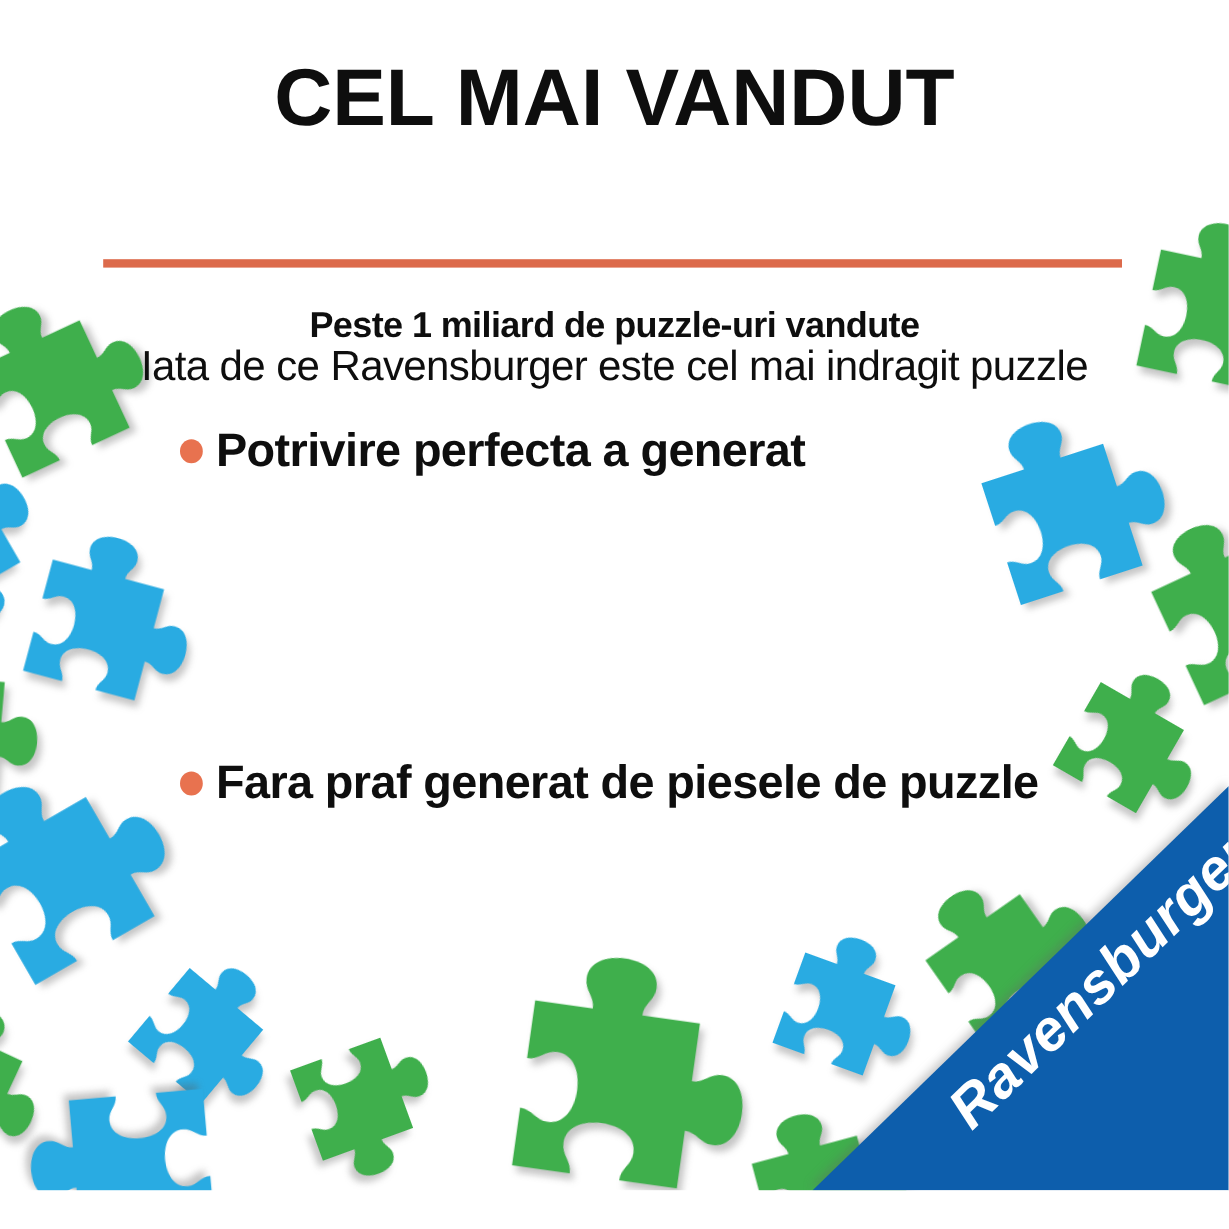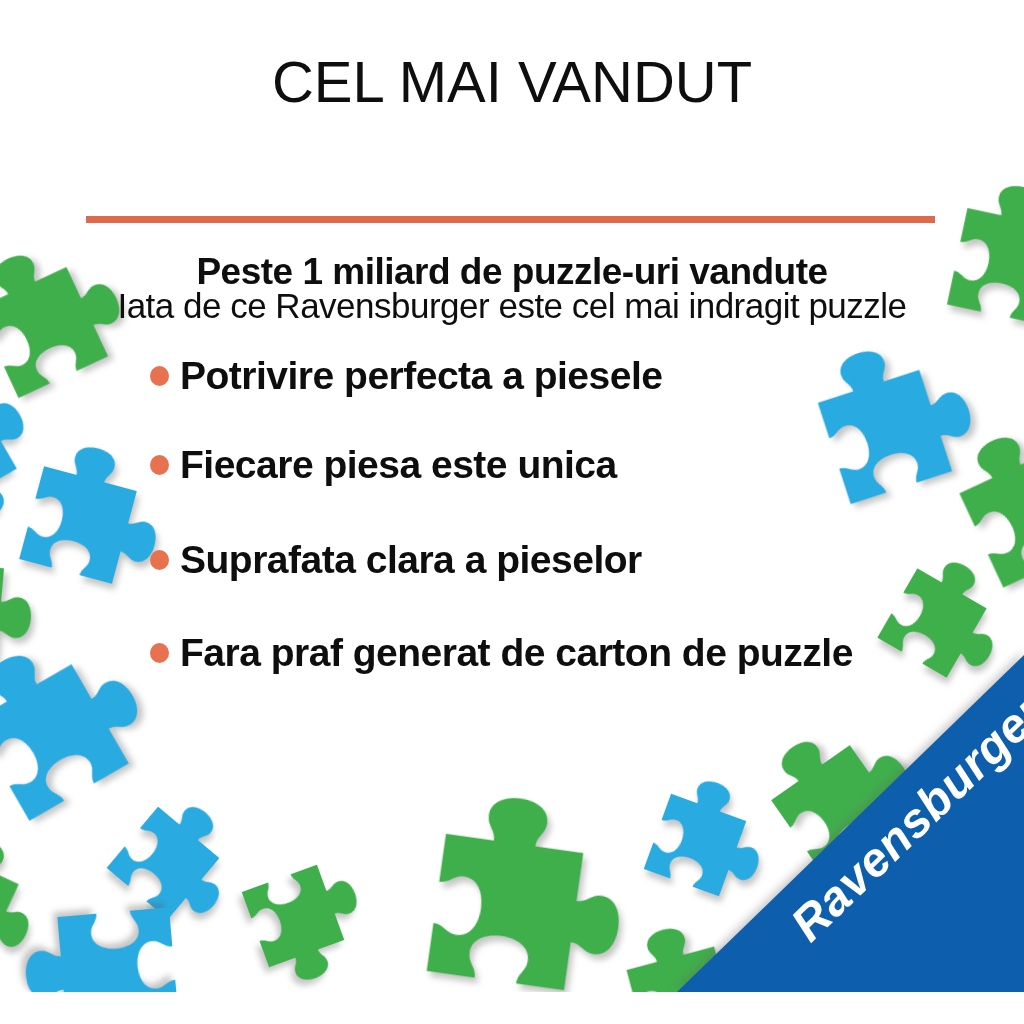--- a/index.html
+++ b/index.html
@@ -3,30 +3,30 @@
 <meta charset="utf-8">
 <style>
   html,body{margin:0;padding:0;background:#ffffff;}
   .page{
     position:relative;width:1024px;height:1024px;background:#fff;overflow:hidden;
     font-family:"Liberation Sans","DejaVu Sans",sans-serif;
   }
   .canvas{position:absolute;left:0;top:0;width:1024px;height:992px;overflow:hidden;}
   .title{
     position:absolute;left:0;top:43px;width:1024px;text-align:center;z-index:5;
-    font-weight:normal;color:var(--text-black);font-size:58px;line-height:78px;
+    font-weight:bold;color:var(--text-black);font-size:67px;line-height:78px;
     letter-spacing:0px;white-space:nowrap;
   }
   .divider{
     position:absolute;left:86px;top:216px;width:849px;height:7px;z-index:5;
     background:var(--accent-orange);
   }
   .sub1{
     position:absolute;left:0;top:250px;width:1024px;text-align:center;z-index:5;
-    font-weight:bold;color:var(--text-black);font-size:37px;line-height:44px;
+    font-weight:bold;color:var(--text-black);font-size:30px;line-height:44px;
     letter-spacing:-0.5px;white-space:nowrap;
   }
   .sub2{
     position:absolute;left:0;top:286px;width:1024px;text-align:center;z-index:5;
     font-weight:normal;color:var(--text-black);font-size:35px;line-height:40px;
     letter-spacing:-0.5px;white-space:nowrap;
   }
   .bullet-row{
     position:absolute;left:150px;height:56px;display:flex;align-items:center;z-index:5;
   }
@@ -137,30 +137,22 @@
       <div>CEL MAI VANDUT</div>
     </div>
 
     <div class="divider"></div>
 
     <div class="sub1">Peste 1 miliard de puzzle-uri vandute</div>
     <div class="sub2">Iata de ce Ravensburger este cel mai indragit puzzle</div>
 
     <div class="bullet-row" style="top:348px">
       <span class="dot"></span>
-      <span class="txt">Potrivire perfecta a piesele</span>
-    </div>
-    <div class="bullet-row" style="top:437px">
-      <span class="dot"></span>
-      <span class="txt">Fiecare piesa este unica</span>
-    </div>
-    <div class="bullet-row" style="top:532px">
-      <span class="dot"></span>
-      <span class="txt">Suprafata clara a pieselor</span>
+      <span class="txt">Potrivire perfecta a generat</span>
     </div>
     <div class="bullet-row" style="top:625px">
       <span class="dot"></span>
-      <span class="txt">Fara praf generat de carton de puzzle</span>
+      <span class="txt">Fara praf generat de piesele de puzzle</span>
     </div>
 
   </div>
   <div class="bottom-strip"></div>
 </div>
 
 </body></html>

